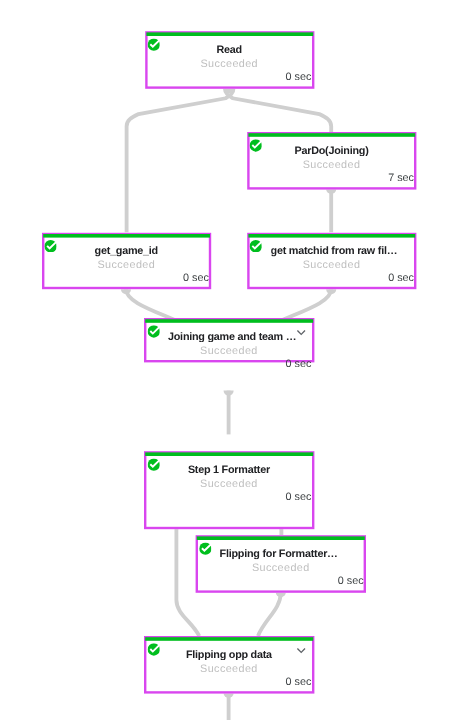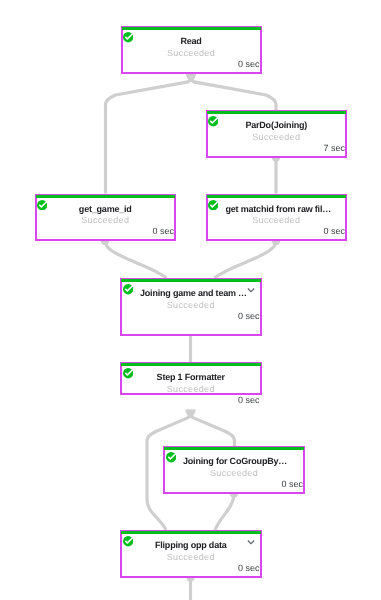--- a/index.html
+++ b/index.html
@@ -77,50 +77,50 @@
   <div class="node" style="left:205.5px;top:193.5px;width:141.5px;height:47.5px">
     <div class="bar"></div>
     <span class="ico"><svg viewBox="0 0 24 24" width="10.4" height="10.4">
           <circle cx="12" cy="12" r="12" fill="#00be1e"></circle>
           <path d="M10.0 18.6 3.9 12.5l2.6-2.6 3.5 3.5L21.6 2.2l2.6 2.6z" fill="#fff"></path>
         </svg></span>
     <div class="title left">get matchid from raw fil…</div>
     <div class="status">Succeeded</div>
     <div class="time">0 sec</div>
   </div>
-  <div class="node" style="left:120px;top:278px;width:141.5px;height:58px">
+  <div class="node" style="left:120px;top:265px;width:141.5px;height:37px">
     <div class="bar"></div>
     <span class="ico"><svg viewBox="0 0 24 24" width="10.4" height="10.4">
           <circle cx="12" cy="12" r="12" fill="#00be1e"></circle>
           <path d="M10.0 18.6 3.9 12.5l2.6-2.6 3.5 3.5L21.6 2.2l2.6 2.6z" fill="#fff"></path>
         </svg></span>
     <div class="title left">Joining game and team …</div>
     <div class="status">Succeeded</div>
     <div class="time">0 sec</div>
     <span class="chev"><svg viewBox="0 0 24 24" width="8" height="8">
           <path d="M2.5 7.5 12 17 21.5 7.5" fill="none" stroke="#5f6368" stroke-width="3.4" stroke-linecap="butt" stroke-linejoin="miter"></path>
         </svg></span>
   </div>
-  <div class="node" style="left:120px;top:362px;width:141.5px;height:33px">
+  <div class="node" style="left:120px;top:376px;width:141.5px;height:65px">
     <div class="bar"></div>
     <span class="ico"><svg viewBox="0 0 24 24" width="10.4" height="10.4">
           <circle cx="12" cy="12" r="12" fill="#00be1e"></circle>
           <path d="M10.0 18.6 3.9 12.5l2.6-2.6 3.5 3.5L21.6 2.2l2.6 2.6z" fill="#fff"></path>
         </svg></span>
     <div class="title">Step 1 Formatter</div>
     <div class="status">Succeeded</div>
     <div class="time">0 sec</div>
   </div>
   <div class="node" style="left:163px;top:446px;width:142px;height:47.5px">
     <div class="bar"></div>
     <span class="ico"><svg viewBox="0 0 24 24" width="10.4" height="10.4">
           <circle cx="12" cy="12" r="12" fill="#00be1e"></circle>
           <path d="M10.0 18.6 3.9 12.5l2.6-2.6 3.5 3.5L21.6 2.2l2.6 2.6z" fill="#fff"></path>
         </svg></span>
-    <div class="title left">Joining for CoGroupBy…</div>
+    <div class="title left">Flipping for Formatter…</div>
     <div class="status">Succeeded</div>
     <div class="time">0 sec</div>
   </div>
   <div class="node" style="left:120px;top:530px;width:141.5px;height:47.5px">
     <div class="bar"></div>
     <span class="ico"><svg viewBox="0 0 24 24" width="10.4" height="10.4">
           <circle cx="12" cy="12" r="12" fill="#00be1e"></circle>
           <path d="M10.0 18.6 3.9 12.5l2.6-2.6 3.5 3.5L21.6 2.2l2.6 2.6z" fill="#fff"></path>
         </svg></span>
     <div class="title">Flipping opp data</div>

